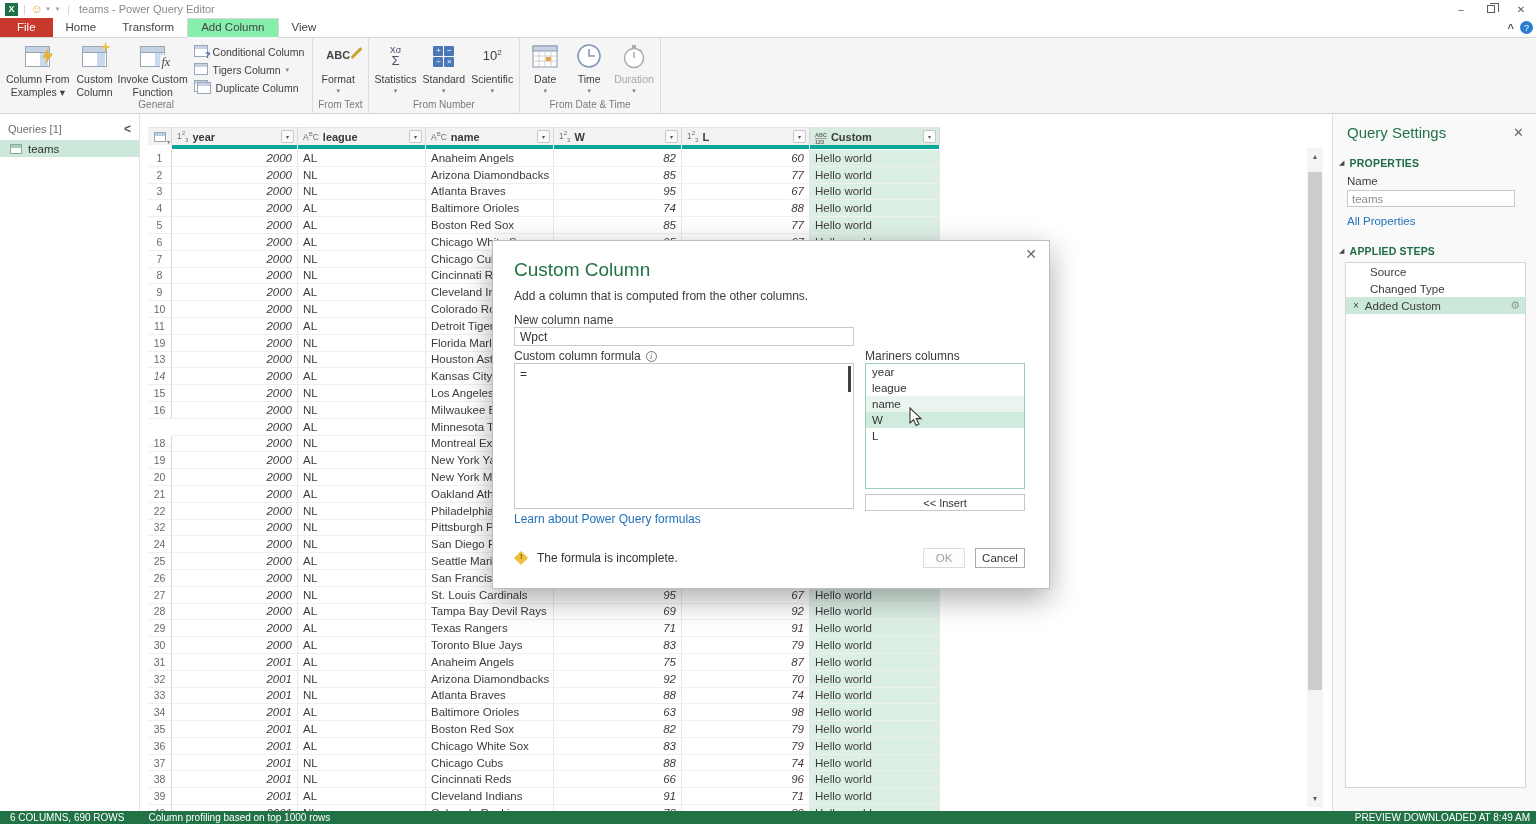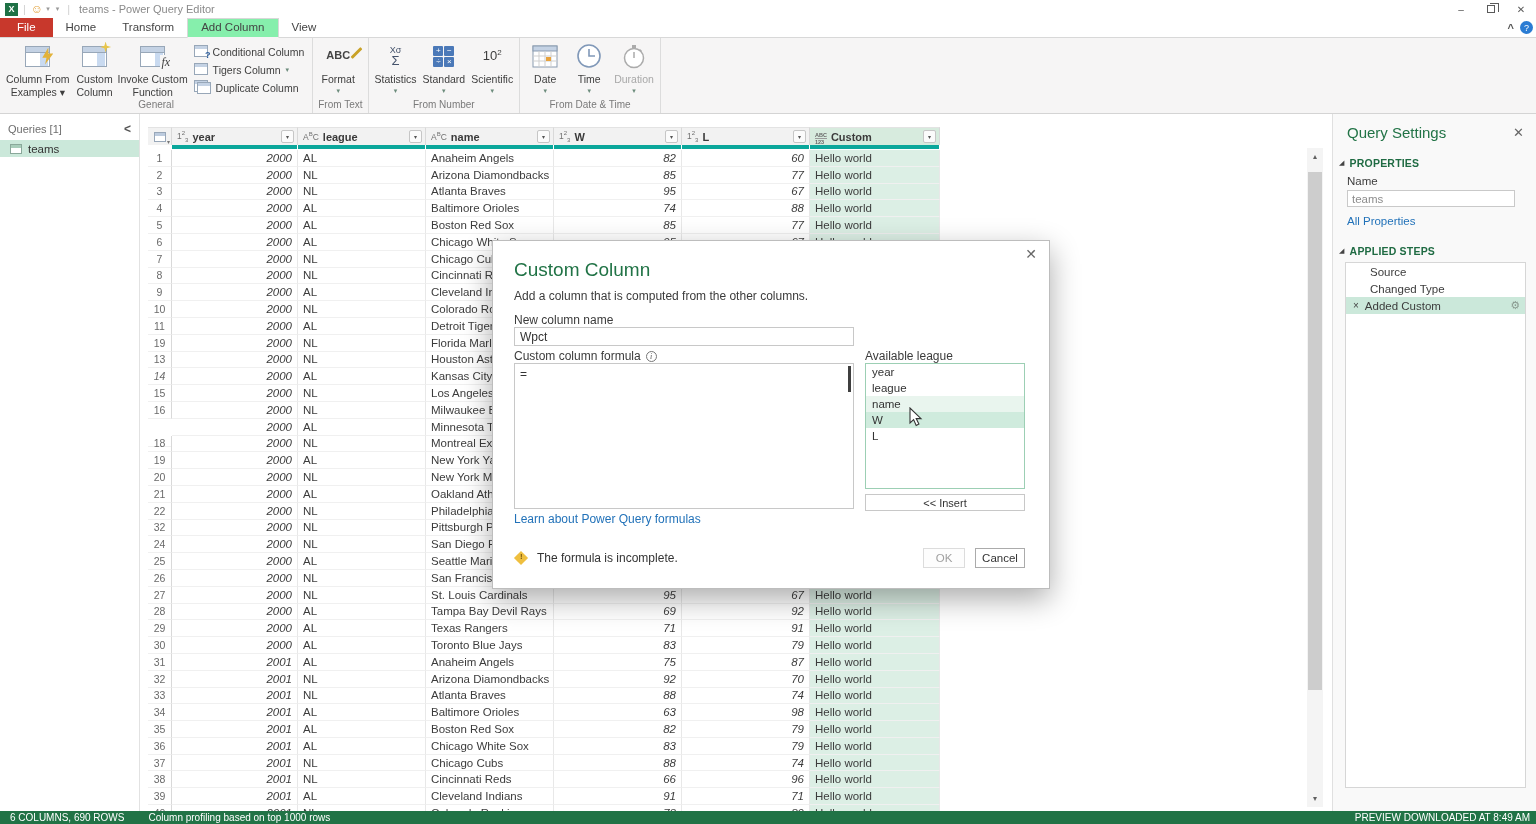--- a/index.html
+++ b/index.html
@@ -849,21 +849,21 @@
   <div class="dlg-label lbl-name">New column name</div>
   <input class="dlg-input" value="Wpct" style="">
   <div class="dlg-label lbl-formula">
     <span>Custom column formula</span>
     <span class="infoi">i</span>
   </div>
   <div class="formula-box">
     <span>=</span>
     <span class="fthumb"></span>
   </div>
-  <div class="dlg-label lbl-avail">Available league</div>
+  <div class="dlg-label lbl-avail">Mariners columns</div>
   <div class="av-list">
       <div class="av-item">year</div>
       <div class="av-item">league</div>
       <div class="av-item highlight">name</div>
       <div class="av-item hover">W</div>
       <div class="av-item">L</div>
     </div>
   <button class="insert-btn">&lt;&lt; Insert</button>
   <a class="dlg-link">Learn about Power Query formulas</a>
   <div class="warnrow">

